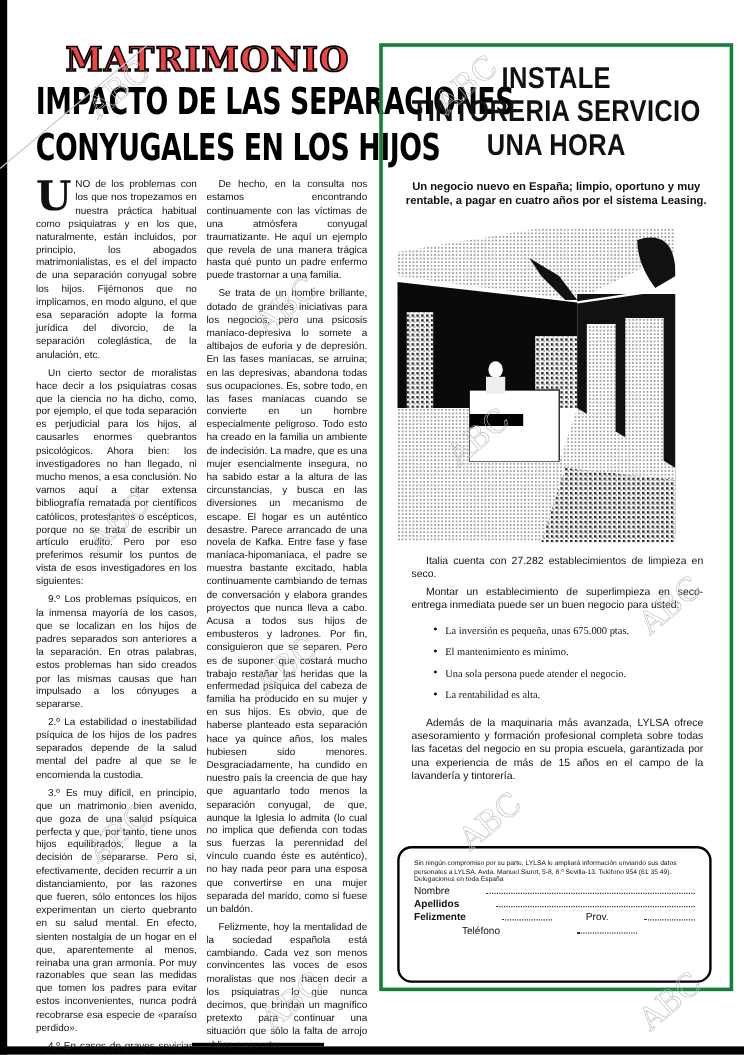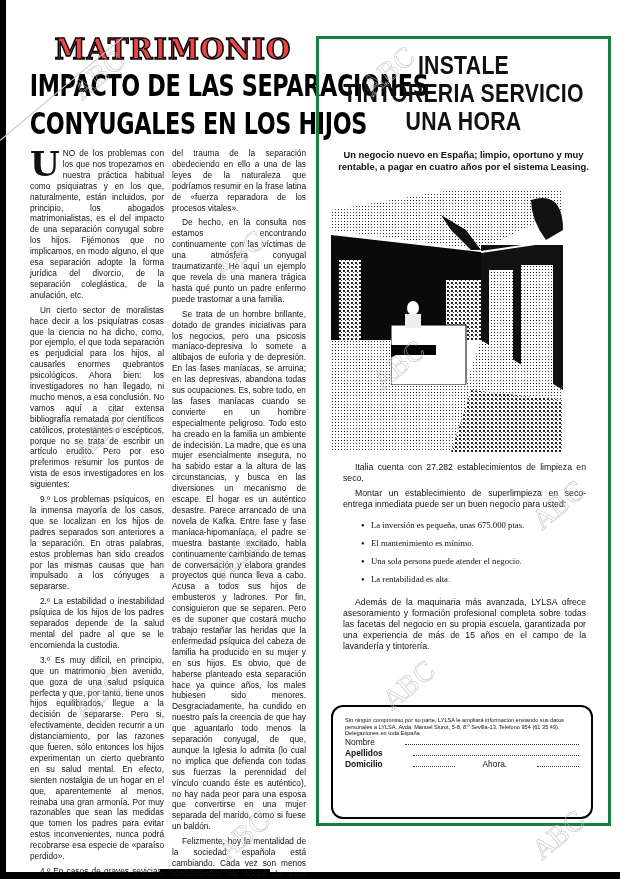--- a/index.html
+++ b/index.html
@@ -91,21 +91,20 @@
     <div class="col">
       <p class="first"><span class="dropcap">U</span><span>NO de los problemas con los que nos tropezamos en nuestra práctica habitual como psiquiatras y en los que, naturalmente, están incluidos, por principio, los abogados matrimonialistas, es el del impacto de una separación conyugal sobre los hijos. Fijémonos que no implicamos, en modo alguno, el que esa separación adopte la forma jurídica del divorcio, de la separación coleglástica, de la anulación, etc.</span></p>
       <p>Un cierto sector de moralistas hace decir a los psiquíatras cosas que la ciencia no ha dicho, como, por ejemplo, el que toda separación es perjudicial para los hijos, al causarles enormes quebrantos psicológicos. Ahora bien: los investigadores no han llegado, ni mucho menos, a esa conclusión. No vamos aquí a citar extensa bibliografía rematada por científicos católicos, protestantes o escépticos, porque no se trata de escribir un artículo erudito. Pero por eso preferimos resumir los puntos de vista de esos investigadores en los siguientes:</p>
       <p>9.º Los problemas psíquicos, en la inmensa mayoría de los casos, que se localizan en los hijos de padres separados son anteriores a la separación. En otras palabras, estos problemas han sido creados por las mismas causas que han impulsado a los cónyuges a separarse.</p>
       <p>2.º La estabilidad o inestabilidad psíquica de los hijos de los padres separados depende de la salud mental del padre al que se le encomienda la custodia.</p>
       <p>3.º Es muy difícil, en principio, que un matrimonio bien avenido, que goza de una salud psíquica perfecta y que, por tanto, tiene unos hijos equilibrados, llegue a la decisión de separarse. Pero si, efectivamente, deciden recurrir a un distanciamiento, por las razones que fueren, sólo entonces los hijos experimentan un cierto quebranto en su salud mental. En efecto, sienten nostalgia de un hogar en el que, aparentemente al menos, reinaba una gran armonía. Por muy razonables que sean las medidas que tomen los padres para evitar estos inconvenientes, nunca podrá recobrarse esa especie de «paraíso perdido».</p>
       <p>4.º En casos de graves sevicias, de detrimento de la salud mental de uno o de ambos cónyuges, se impone la separación de los hijos, encomendándoselos a una tutela idónea.</p>
 
     </div>
     <div class="col">
-      <p class="first">del trauma de la separación obedeciendo en ello a una de las leyes de la naturaleza que podríamos resumir en la frase latina de «fuerza reparadora de los procesos vitales».</p>
       <p>De hecho, en la consulta nos estamos encontrando continuamente con las víctimas de una atmósfera conyugal traumatizante. He aquí un ejemplo que revela de una manera trágica hasta qué punto un padre enfermo puede trastornar a una familia.</p>
       <p>Se trata de un hombre brillante, dotado de grandes iniciativas para los negocios, pero una psicosis maníaco-depresiva lo somete a altibajos de euforia y de depresión. En las fases maníacas, se arruina; en las depresivas, abandona todas sus ocupaciones. Es, sobre todo, en las fases maníacas cuando se convierte en un hombre especialmente peligroso. Todo esto ha creado en la familia un ambiente de indecisión. La madre, que es una mujer esencialmente insegura, no ha sabido estar a la altura de las circunstancias, y busca en las diversiones un mecanismo de escape. El hogar es un auténtico desastre. Parece arrancado de una novela de Kafka. Entre fase y fase maníaca-hipomaníaca, el padre se muestra bastante excitado, habla continuamente cambiando de temas de conversación y elabora grandes proyectos que nunca lleva a cabo. Acusa a todos sus hijos de embusteros y ladrones. Por fin, consiguieron que se separen. Pero es de suponer que costará mucho trabajo restañar las heridas que la enfermedad psíquica del cabeza de familia ha producido en su mujer y en sus hijos. Es obvio, que de haberse planteado esta separación hace ya quince años, los males hubiesen sido menores. Desgraciadamente, ha cundido en nuestro país la creencia de que hay que aguantarlo todo menos la separación conyugal, de que, aunque la Iglesia lo admita (lo cual no implica que defienda con todas sus fuerzas la perennidad del vínculo cuando éste es auténtico), no hay nada peor para una esposa que convertirse en una mujer separada del marido, como si fuese un baldón.</p>
       <p>Felizmente, hoy la mentalidad de la sociedad española está cambiando. Cada vez son menos convincentes las voces de esos moralistas que nos hacen decir a los psiquiatras lo que nunca decimos, que brindan un magnífico pretexto para continuar una situación que sólo la falta de arrojo obliga a soportar.</p>
 
     </div>
   </div>
 </div>
 
 <div class="ad">
   <div class="ad-title">INSTALE</div>
@@ -171,23 +170,27 @@
     <div class="coupon-text">Sin ningún compromiso por su parte, LYLSA le ampliará información enviando sus datos personales a LYLSA. Avda. Manuel Siurot, 5-8, 8.º Sevilla-13. Teléfono 954 (61 35 49). Delegaciones en toda España</div>
     <div class="form-row">
       <span class="form-label">Nombre</span>
       <span class="form-line"></span>
     </div>
     <div class="form-row">
       <span class="form-label bold">Apellidos</span>
       <span class="form-line"></span>
     </div>
     <div class="form-row">
-      <span class="form-label bold">Domicilio</span>
-      <span class="form-line"></span>
-      <span class="form-label prov">Ahora.</span>
+      <span class="form-label bold">Felizmente</span>
+      <span class="form-line"></span>
+      <span class="form-label prov">Prov.</span>
+      <span class="form-line"></span>
+    </div>
+    <div class="form-row tel">
+      <span class="form-label">Teléfono</span>
       <span class="form-line"></span>
     </div>
   </div>
 </div>
 
 <div class="wm-line" style="left:0;top:140px;width:160px;transform:rotate(-40deg);"></div>
 <div class="wm" style="left:70px;top:60px;">ABC</div>
 <div class="wm" style="left:360px;top:56px;">ABC</div>
 <div class="wm" style="left:210px;top:240px;">ABC</div>
 <div class="wm" style="left:370px;top:350px;">ABC</div>

